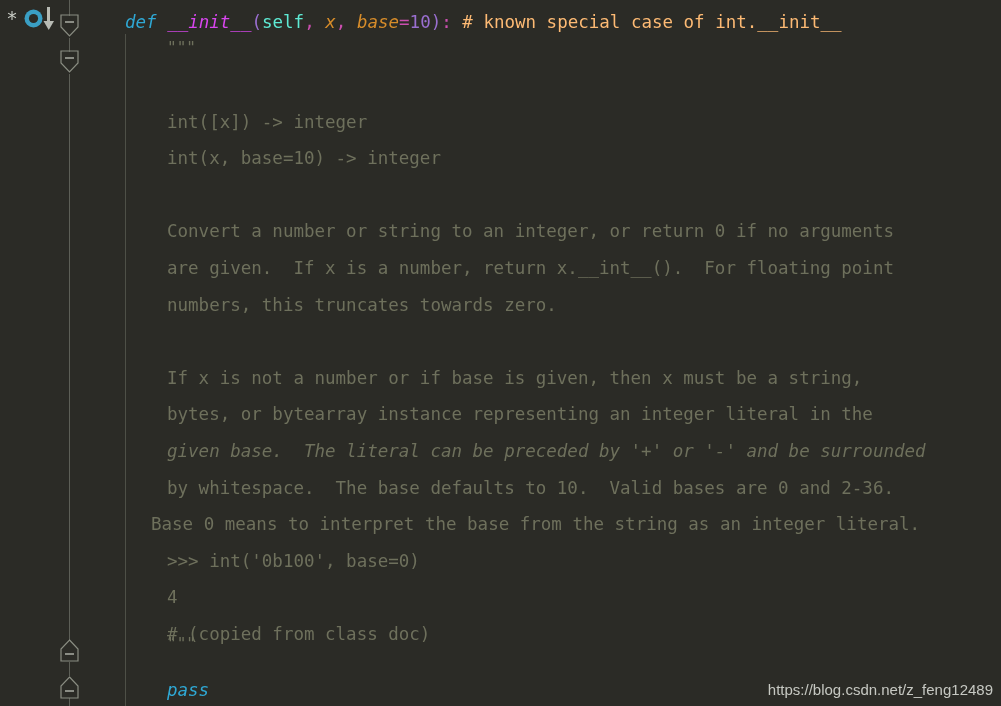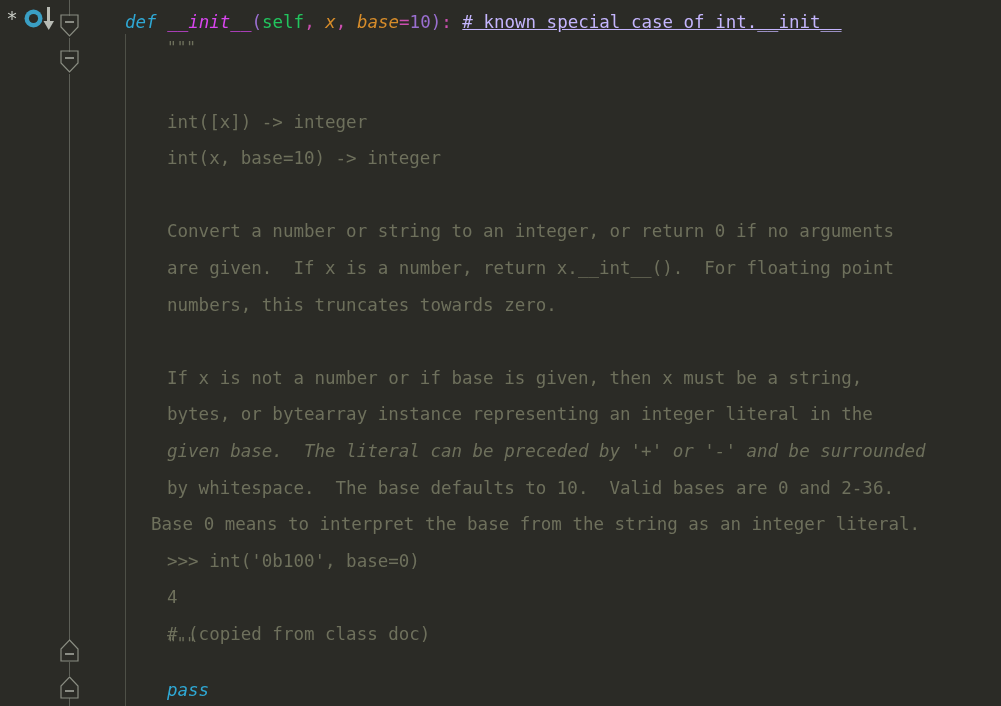--- a/index.html
+++ b/index.html
@@ -95,27 +95,27 @@
     white-space: pre;
     font-family: "DejaVu Sans Mono", monospace;
     font-size: 17.5px;
     letter-spacing: 0px;
   }
 
   
   .tok-kw       { color: #2fa8d4; font-style: italic; }
   .tok-fn       { color: #d946ef; font-style: italic; }
   .tok-paren    { color: #9a6fd0; }
-  .tok-self     { color: #22c55e; }
+  .tok-self     { color: #5eead4; }
   .tok-comma    { color: #cc4fb0; }
   .tok-param    { color: #d68c2a; font-style: italic; }
   .tok-eq       { color: #cc4fb0; }
   .tok-num      { color: #9a6fd0; }
   .tok-colon    { color: #cc4fb0; }
-  .tok-comment  { color: #c4b5fd; text-decoration: underline; }
+  .tok-comment  { color: #fdba74; }
   .tok-doc      { color: #6e705c; }
   .tok-docq     { color: #6e705c; }
 
   
   #watermark {
     position: absolute;
     right: 8px;
     bottom: 6px;
     color: #c6c8c2;
     font-family: "Liberation Sans", sans-serif;
@@ -210,14 +210,15 @@
         <div class="code-line tok-doc" style="top: 542.8px; left: 42px;">&gt;&gt;&gt; int('0b100', base=0)</div>
         <div class="code-line tok-doc" style="top: 579.4px; left: 42px;">4</div>
         <div class="code-line tok-doc" style="top: 616px; left: 42px;"># (copied from class doc)</div>
       </div>
 
     <div class="code-line tok-docq" style="top:626px; left:42px; font-size:16px;">"""</div>
 
     <div class="code-line tok-kw" style="top:672px; left:42px;">pass</div>
   </div>
 
+  <div id="watermark">https://blog.csdn.net/z_feng12489</div>
 
 </div>
 
 </body></html>

